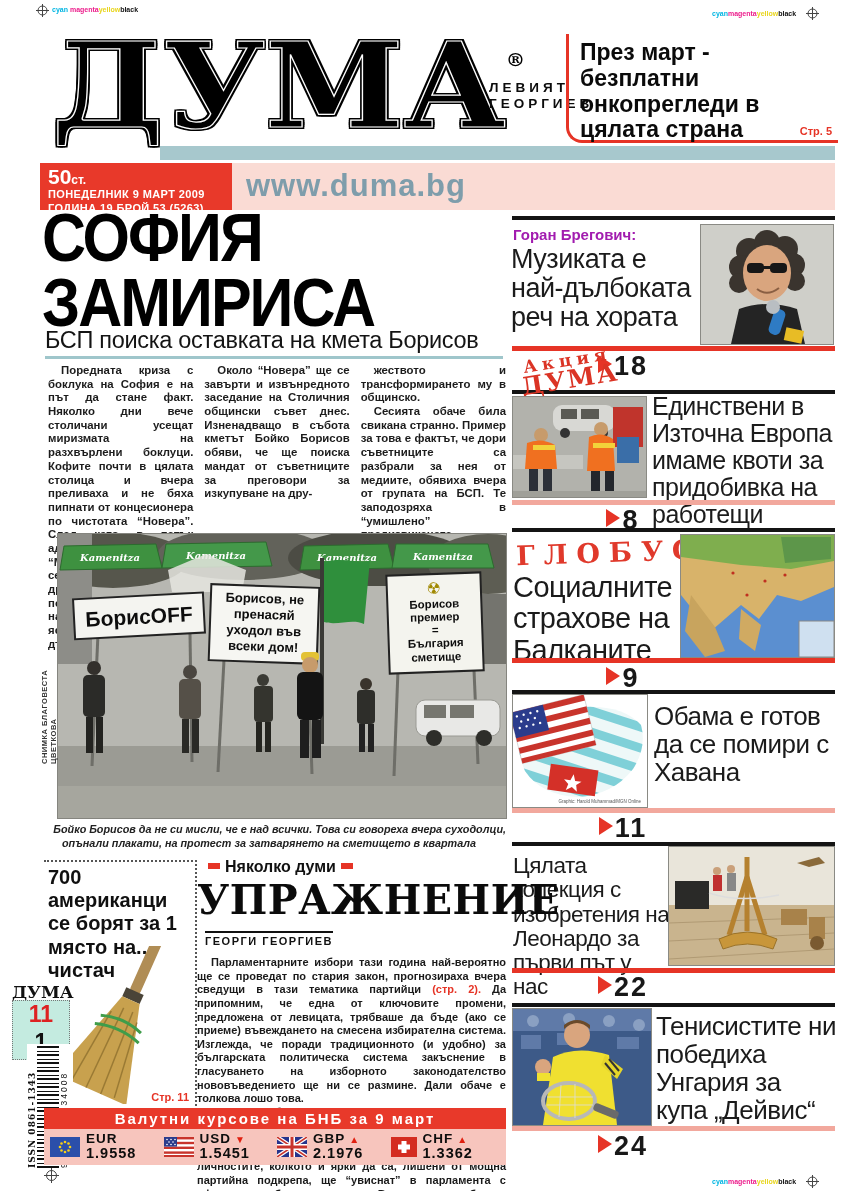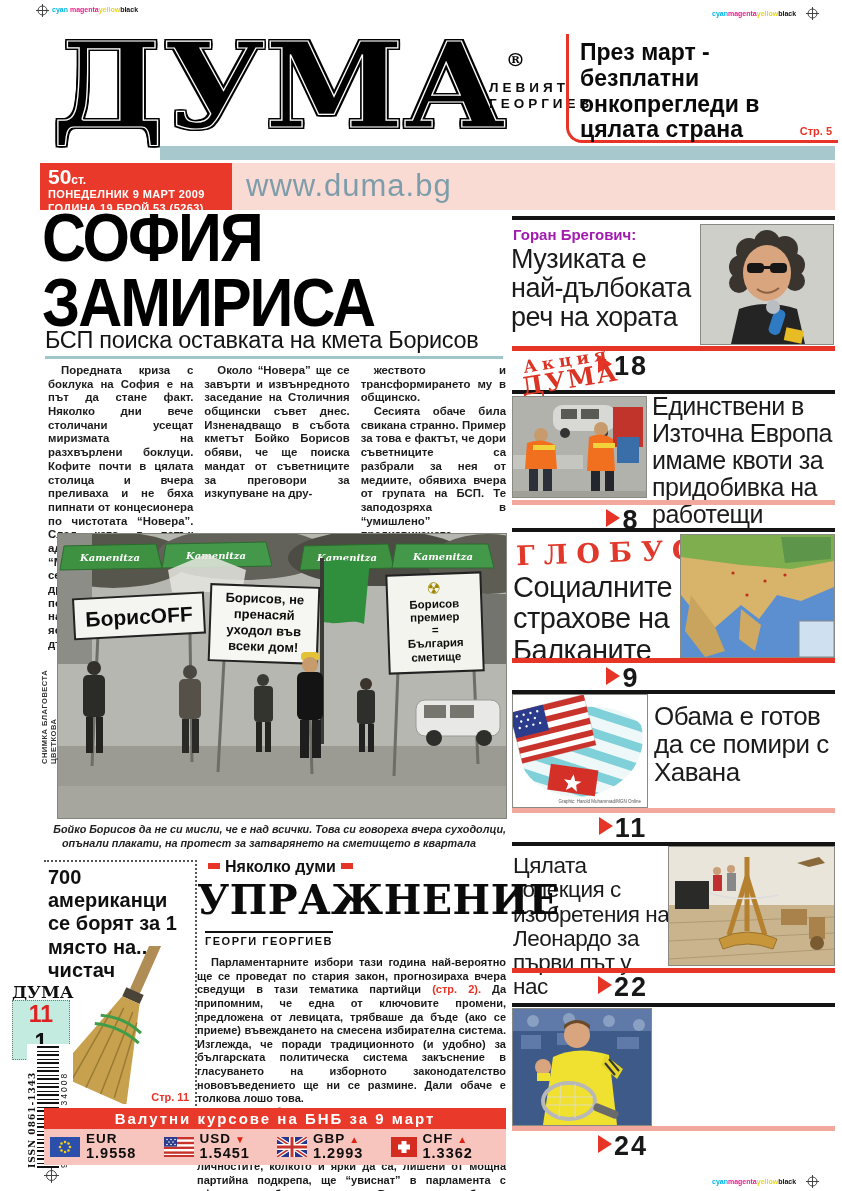--- a/index.html
+++ b/index.html
@@ -23,21 +23,21 @@
   .tealbar{position:absolute;left:160px;top:146px;width:675px;height:14px;background:#a7c8cd}
   .promo{position:absolute;left:566px;top:34px;width:269px;height:106px;
          border-left:3px solid #e63426;border-bottom:3px solid #e63426;border-radius:0 0 0 16px}
   .promo .t{position:absolute;left:11px;top:6px;width:250px;font-weight:bold;font-size:23px;line-height:1.12;color:#0a0a0a}
   .promo .p{position:absolute;right:6px;bottom:3px;color:#e63426;font-weight:bold;font-size:11px}
   .datebox{position:absolute;left:40px;top:163px;width:192px;height:47px;background:#e8392a;color:#fff;padding:3px 0 0 8px;box-sizing:border-box}
   .datebox .big{font-size:21px;font-weight:bold;line-height:1}
   .datebox .sm{font-size:12px;font-weight:bold}
   .datebox .ln{font-size:11px;font-weight:bold;letter-spacing:.4px;line-height:1.25}
   .webbar{position:absolute;left:232px;top:163px;width:603px;height:47px;background:#fadbd4}
-  .webbar span{position:absolute;left:14px;top:5px;font-size:31px;font-weight:normal;color:#7e9dab;letter-spacing:1px}
+  .webbar span{position:absolute;left:14px;top:5px;font-size:31px;font-weight:bold;color:#7e9dab;letter-spacing:1px}
 
   
   .headline{position:absolute;left:42px;top:206px;width:470px;font-weight:bold;font-size:61px;
             line-height:.95;letter-spacing:-2px;color:#000;transform:scaleY(1.12);transform-origin:left top}
   .subhead{position:absolute;left:45px;top:327px;width:462px;font-size:23.5px;font-weight:normal;color:#141414;letter-spacing:-.3px}
   .subrule{position:absolute;left:45px;top:356px;width:458px;height:3px;background:#9fc6cb}
   .cols{position:absolute;left:48px;top:364px;width:458px;height:166px;display:flex;gap:11px}
   .cols .col{flex:1;font-size:11.4px;line-height:1.2;text-align:justify;font-weight:bold;color:#1c1c1c}
   .cols p{margin:0;text-indent:13px}
   .jump{color:#e63426;text-align:right;font-weight:bold;font-size:11.5px;text-indent:0}
@@ -501,20 +501,21 @@
       <ellipse cx="56" cy="92" rx="26" ry="18" fill="none" stroke="#b8b8b8" stroke-width="4"></ellipse>
       <g stroke="#ddd" stroke-width=".8">
           <line x1="34" y1="88" x2="80" y2="88"></line>
           <line x1="34" y1="96" x2="80" y2="96"></line>
           <line x1="48" y1="76" x2="46" y2="108"></line>
           <line x1="62" y1="75" x2="62" y2="109"></line>
         </g>
       <rect x="80" y="98" width="26" height="8" rx="3" transform="rotate(22 93 102)" fill="#6a6a6a"></rect>
     </svg>
   </div>
+  <div class="sb-title" style="left:656px;top:1012px;width:180px;font-size:26px">Тенисистите ни победиха Унгария за купа „Дейвис“</div>
   <div class="rule rp" style="top:1126px"></div>
   <div class="pageno" style="top:1131px"><span class="tri"></span><span>24</span></div>
 
   <div class="amerbox">
     <div class="t">700 американци се борят за 1 място на... чистач</div>
     <svg width="148" height="158" style="position:absolute;left:2px;top:84px" viewBox="0 0 148 158">
       <g transform="rotate(24 74 80)">
         <rect x="68" y="-26" width="11" height="70" rx="4" fill="#b08d55"></rect>
         <rect x="64" y="42" width="19" height="10" fill="#4a4438"></rect>
         <path d="M64,52 L83,52 L112,150 L34,150 Z" fill="#c8a14e"></path>
@@ -617,21 +618,21 @@
               <line x1="15" y1="0" x2="15" y2="20"></line>
               <line x1="0" y1="10" x2="30" y2="10"></line>
             </g>
             <g stroke="#c8342c" stroke-width="3">
               <line x1="15" y1="0" x2="15" y2="20"></line>
               <line x1="0" y1="10" x2="30" y2="10"></line>
             </g>
           </svg>
         <div class="txt">
             <div class="code"><span>GBP</span><span class="arr">▲</span></div>
-            <div class="val">1.2993</div>
+            <div class="val">2.1976</div>
           </div>
       </div>
       <div class="item">
         <svg width="26" height="20" viewBox="0 0 26 20">
             <rect width="26" height="20" fill="#d42c20"></rect>
             <rect x="10.5" y="4" width="5" height="12" fill="#fff"></rect>
             <rect x="7" y="7.5" width="12" height="5" fill="#fff"></rect>
           </svg>
         <div class="txt">
             <div class="code"><span>CHF</span><span class="arr">▲</span></div>

